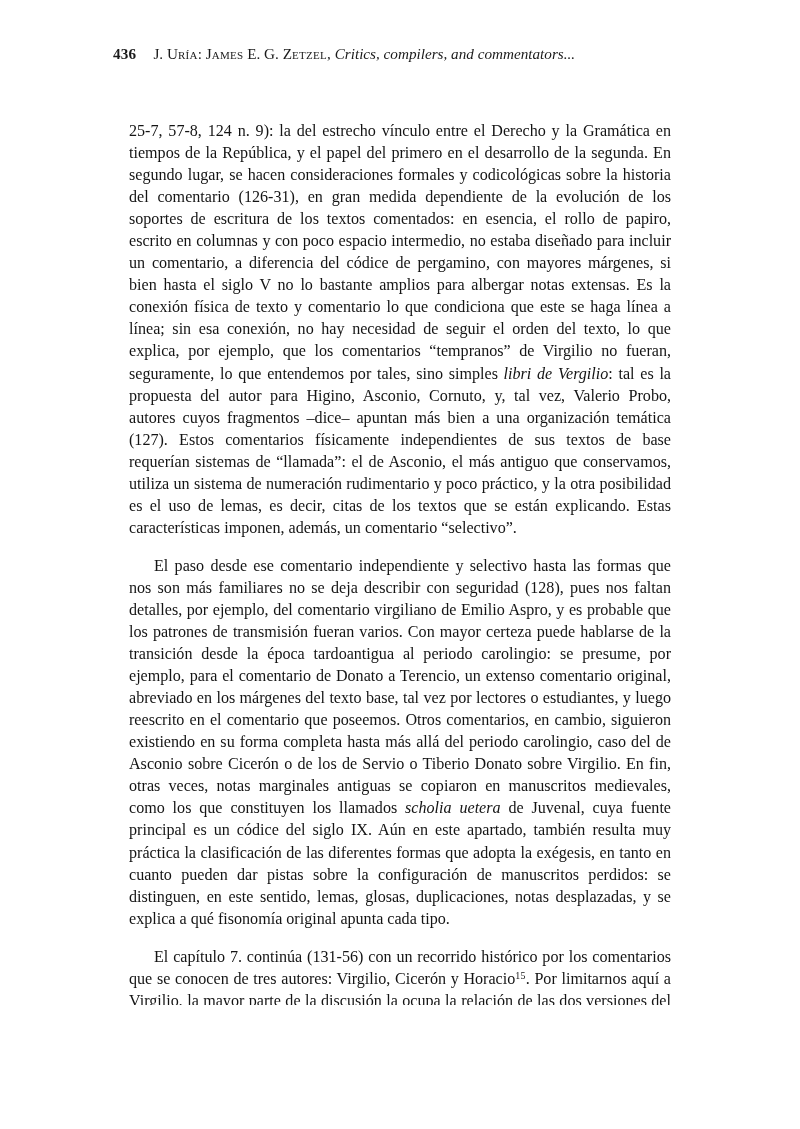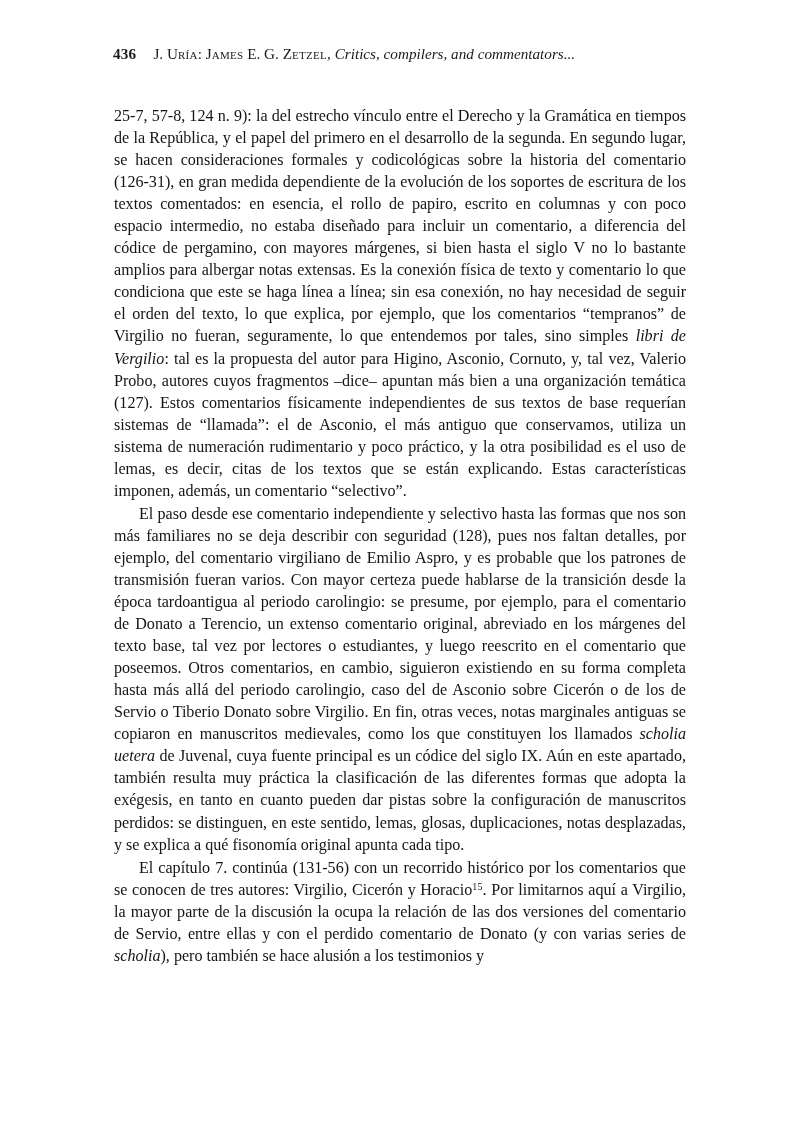--- a/index.html
+++ b/index.html
@@ -57,21 +57,21 @@
     top: 104px;
     width: 574px;
     font-size: 16.1px;
     line-height: 22.05px;
     text-align: justify;
     text-justify: inter-word;
     hyphens: manual;
     color: #141414;
   }
   .body-col p {
-    margin: 1px;
+    margin: 16px;
     text-indent: 25px;
   }
   .body-col p.first { text-indent: 0; }
   .body-col i { font-style: italic; }
   sup.fnref {
     font-size: 0.62em;
     vertical-align: 0.52em;
     line-height: 0;
     letter-spacing: 0.2px;
   }

